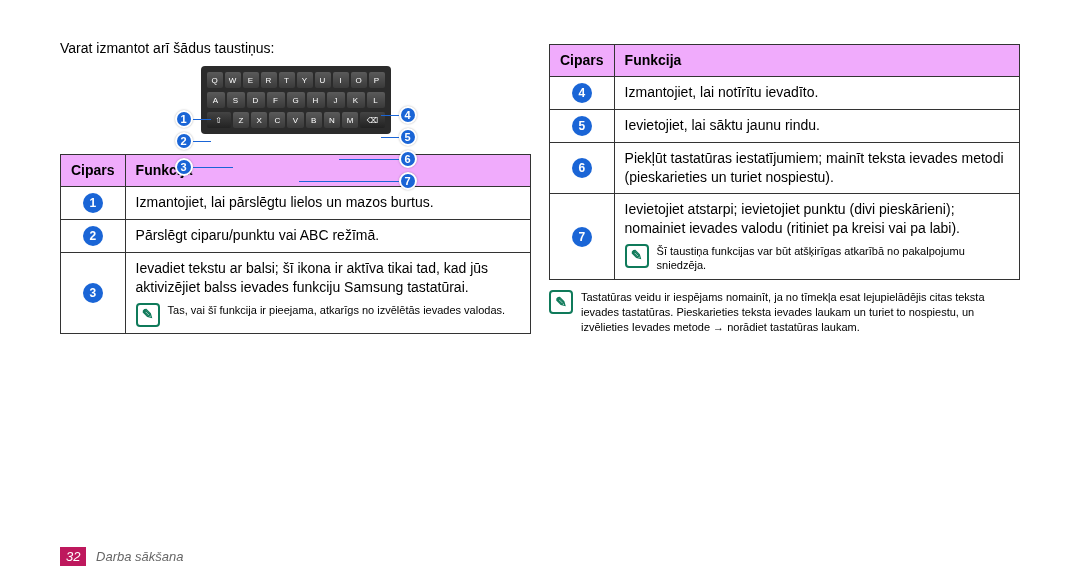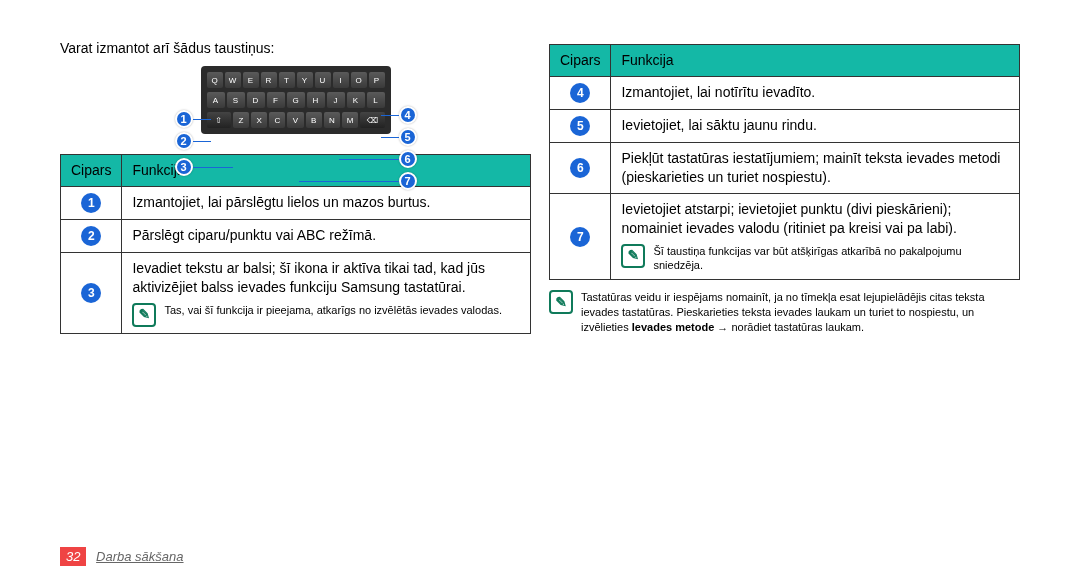--- a/index.html
+++ b/index.html
@@ -82,22 +82,22 @@
   }
   table.func th, table.func td {
     border: 1px solid #333;
     padding: 6px 10px;
     vertical-align: top;
     text-align: left;
     font-size: 14px;
     line-height: 1.35;
   }
   table.func th {
-    background: #14b8a6;
-    font-weight: normal;
+    background: #f0abfc;
+    font-weight: bold;
   }
   table.func td.num {
     width: 52px;
     text-align: center;
     vertical-align: middle;
   }
   .badge {
     display: inline-flex;
     width: 20px; height: 20px;
     border-radius: 50%;
@@ -135,32 +135,31 @@
 
   .footer {
     position: absolute;
     bottom: 20px;
     left: 60px;
     font-size: 13px;
     color: #333;
   }
   .footer .pagenum {
     display: inline-block;
-    background: #ef4444;
+    background: #be185d;
     color: #fff;
     padding: 2px 6px;
     font-style: italic;
     margin-right: 6px;
   }
   .footer .section {
     font-style: italic;
     color: #666;
-    text-decoration: underline;
-  }
-  strong.inline { font-weight: bold; text-align: center; }
+  }
+  strong.inline { font-weight: normal; text-align: center; }
 </style>
 </head>
 <body>
 
 <div class="page">
   <div class="col">
     <p class="intro">Varat izmantot arī šādus taustiņus:</p>
 
     <div class="kb-wrap">
       <div class="keyboard">

